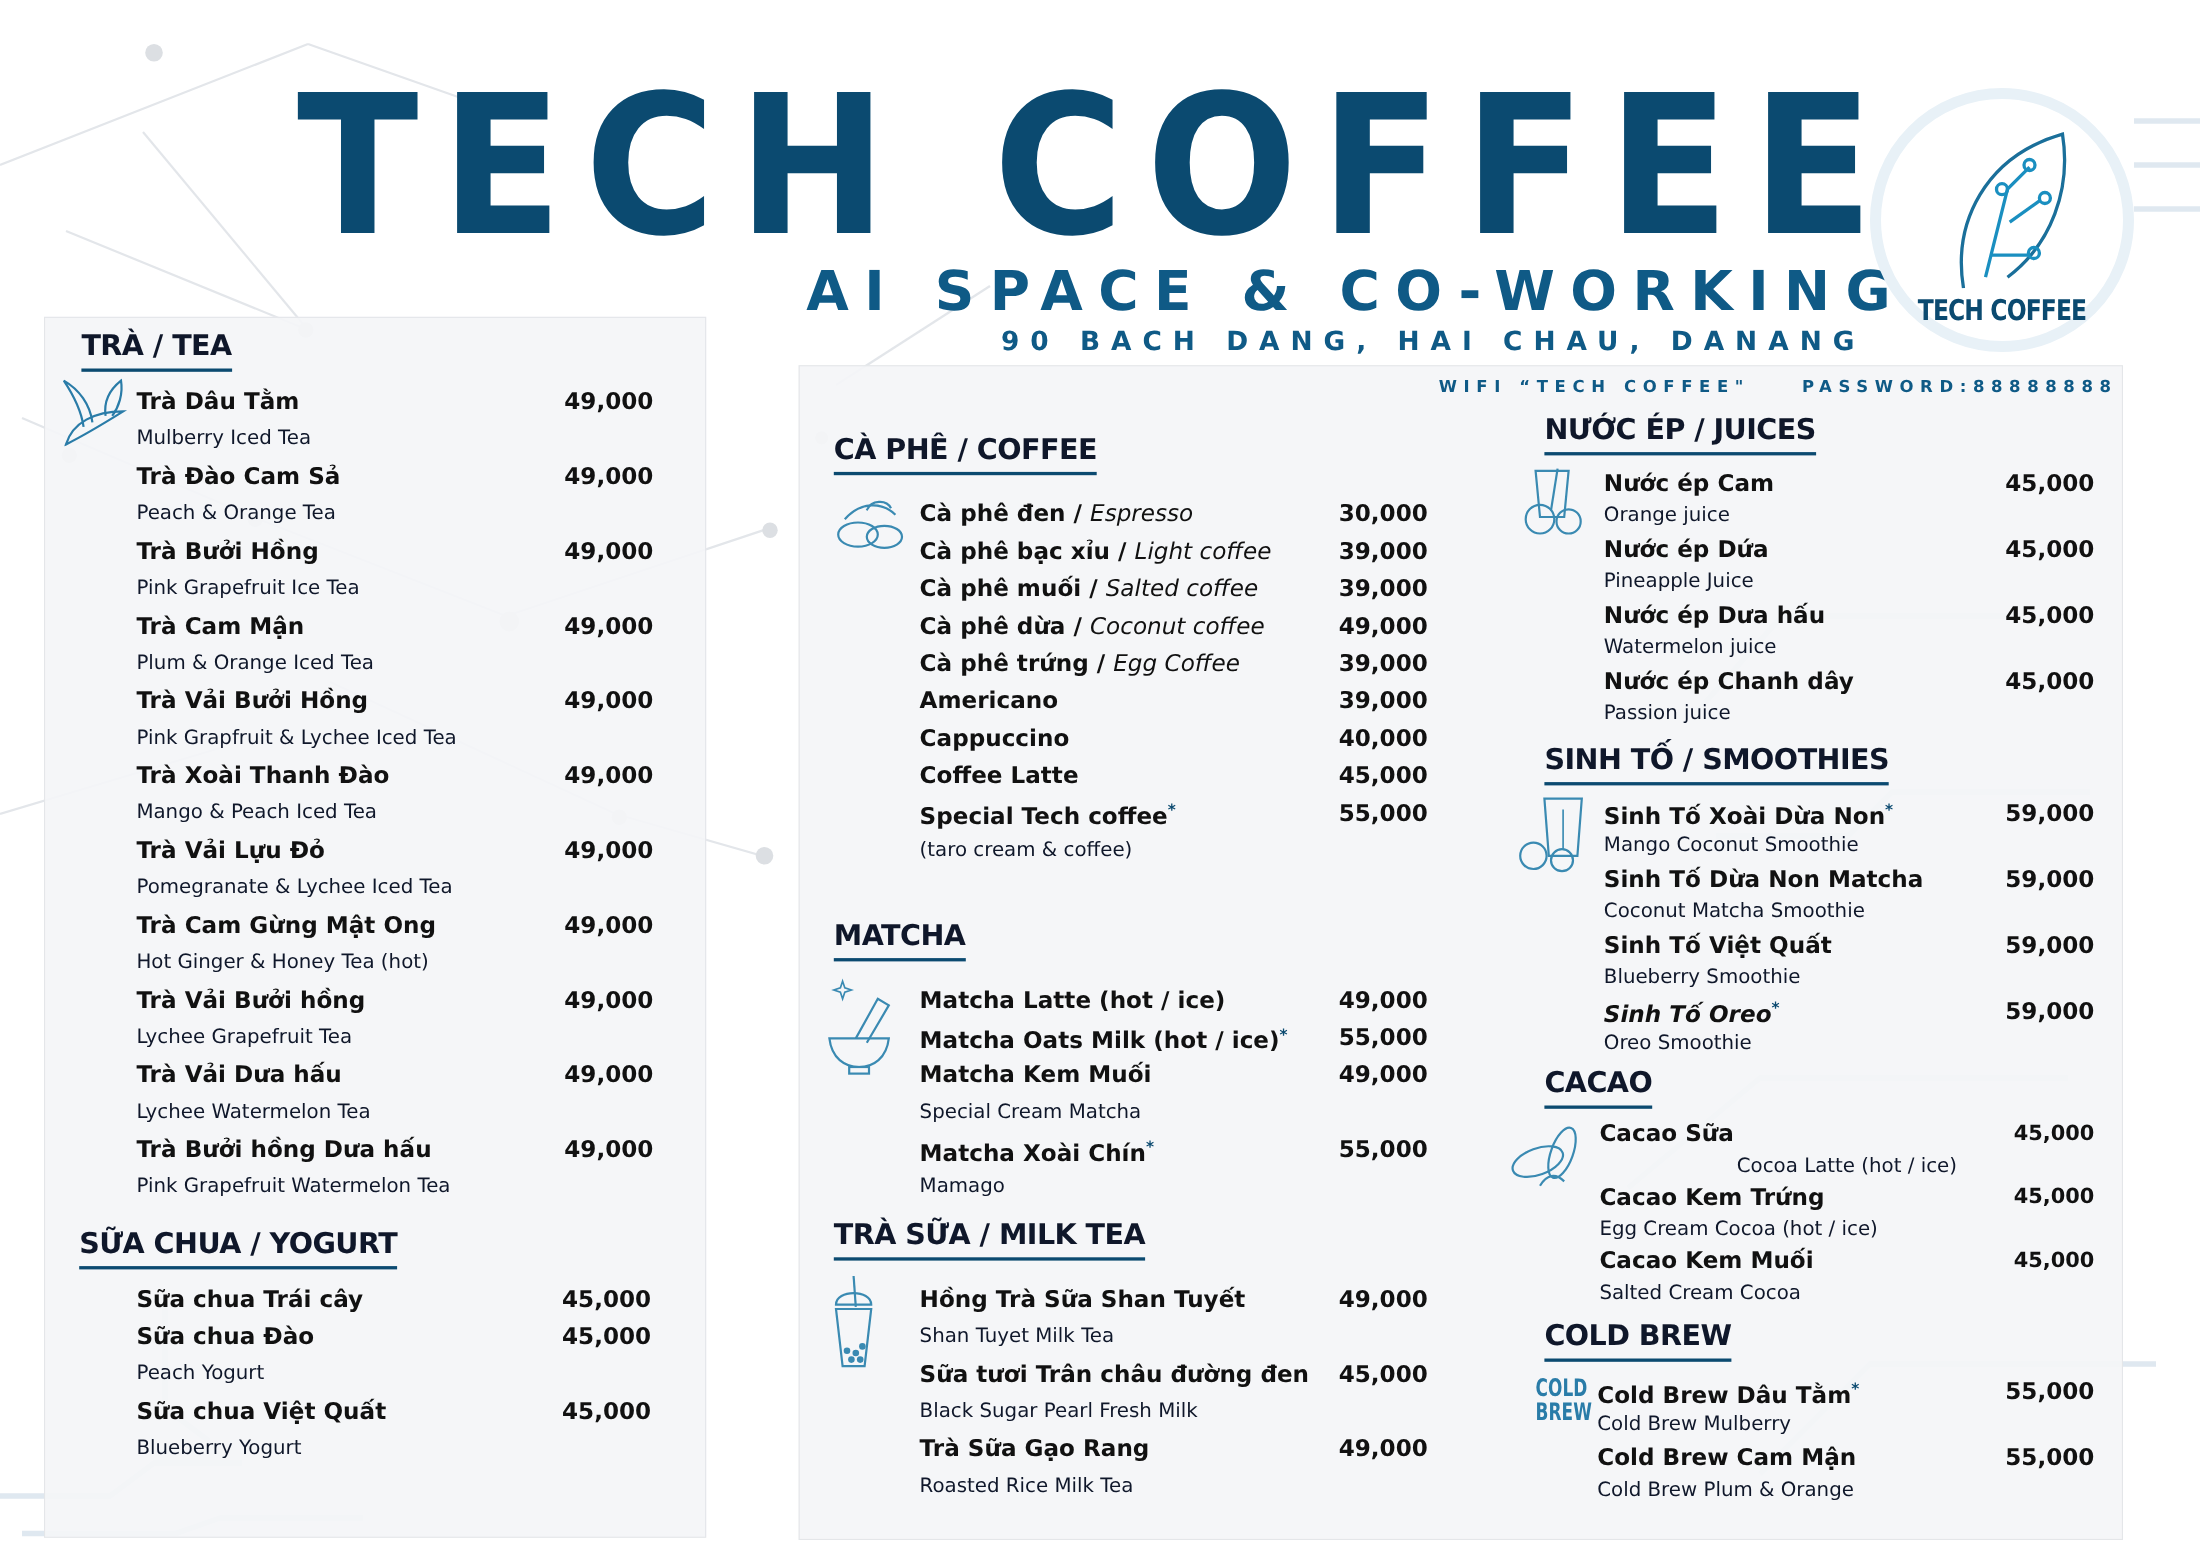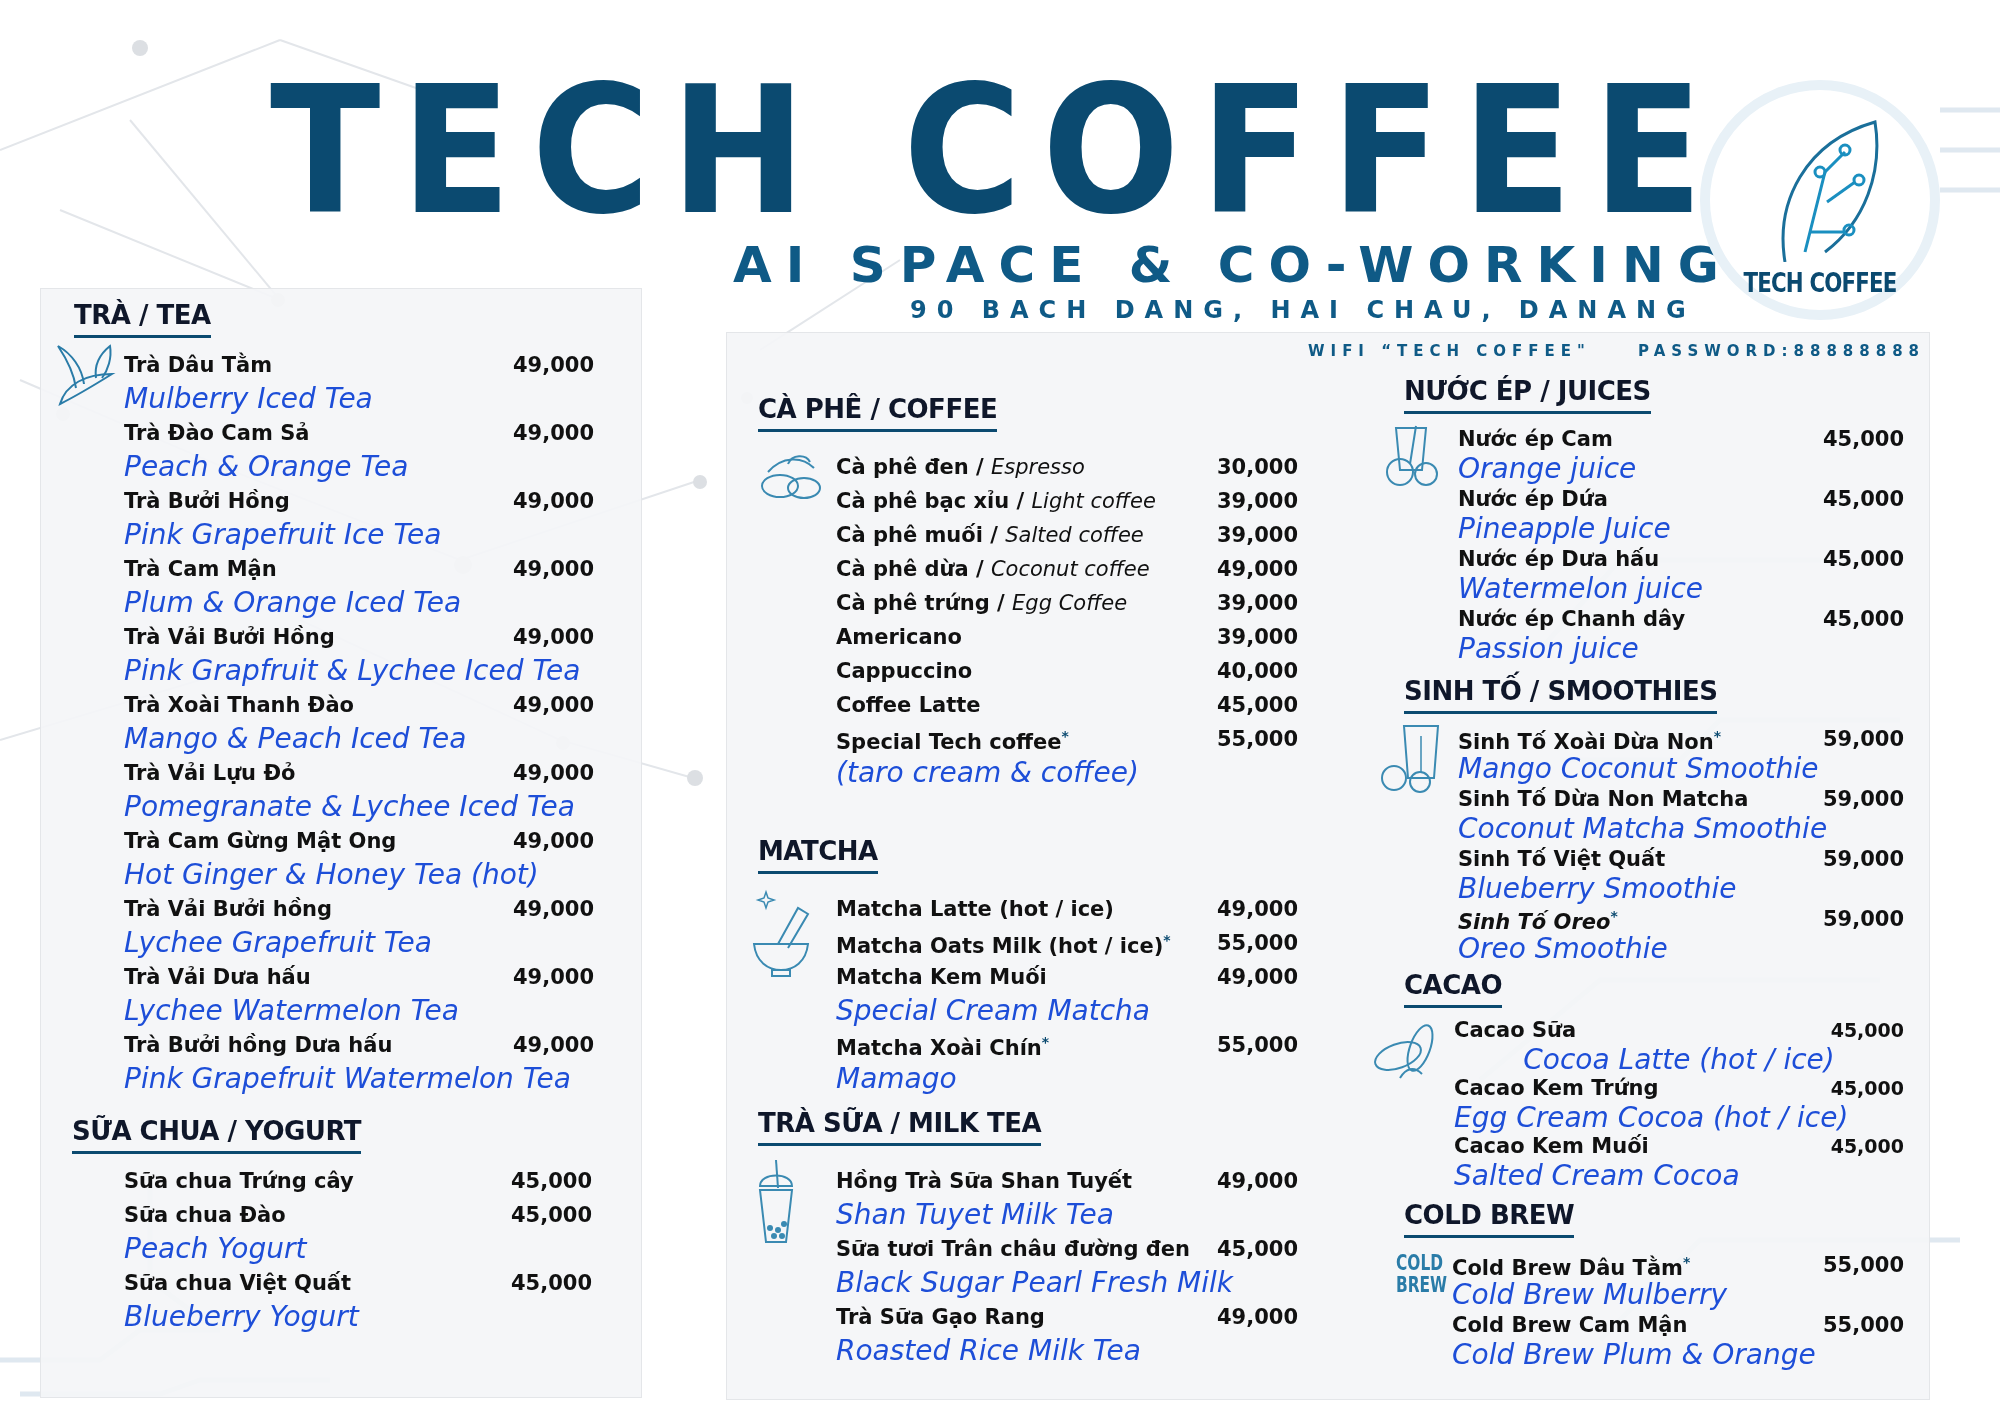--- a/index.html
+++ b/index.html
@@ -58,21 +58,21 @@
   .sec-head {
     display: inline-block; font-weight: bold; font-size: 26px; color: #0f172a;
     border-bottom: 3px solid #0b4a70; line-height: 38px; padding-bottom: 1px;
     letter-spacing: -0.5px;
   }
   .items { margin-top: 14px; }
   .row { display: flex; align-items: center; height: 34px; line-height: 34px; gap: 11px; }
   .row .name { font-weight: bold; font-size: 21px; color: #111; flex: 1; white-space: nowrap; }
   .row .name i { font-weight: normal; font-style: italic; }
   .row .price { font-weight: bold; font-size: 21px; color: #111; text-align: right; width: 120px; }
-  .desc { font-style: italic; font-size: 28px; color: #1d4ed8; height: 34px; line-height: 34px; white-space: nowrap; }
+  .desc { font-size: 18px; color: #0f172a; height: 34px; line-height: 34px; white-space: nowrap; }
   .star { color: #0b4a70; font-size: 14px; vertical-align: super; }
   .compact .row, .compact .desc { height: 30px; line-height: 30px; }
 
   .icon { position: absolute; z-index: 3; }
 </style>
 </head>
 <body>
 
 <svg class="bg-net" viewBox="0 0 2000 1414">
   <g stroke="#e3e6ea" stroke-width="2" fill="none">
@@ -201,21 +201,21 @@
 <svg class="icon" style="left:56px; top:344px;" width="64" height="62" viewBox="0 0 64 62">
   <path d="M4 60 C 10 40, 30 30, 56 30 C 40 40, 24 50, 4 60 Z" fill="none" stroke="#2a7ca8" stroke-width="2"></path>
   <path d="M20 44 C 18 30, 10 14, 2 2 C 16 10, 26 24, 28 40" fill="none" stroke="#2a7ca8" stroke-width="2"></path>
   <path d="M40 34 C 38 20, 44 10, 54 2 C 56 14, 52 26, 46 34" fill="none" stroke="#2a7ca8" stroke-width="2"></path>
 </svg>
 
 <div class="section" style="left:72px; top:1112px; width:520px;">
   <div class="sec-head">SỮA CHUA / YOGURT</div>
   <div class="items" style="margin-top:10px; padding-left:52px;">
     <div class="row">
-        <span class="name">Sữa chua Trứng cây</span>
+        <span class="name">Sữa chua Trái cây</span>
         <span class="price">45,000</span>
       </div>
     <div class="row">
         <span class="name">Sữa chua Đào</span>
         <span class="price">45,000</span>
       </div>
     <div class="desc">Peach Yogurt</div>
     <div class="row">
         <span class="name">Sữa chua Việt Quất</span>
         <span class="price">45,000</span>

